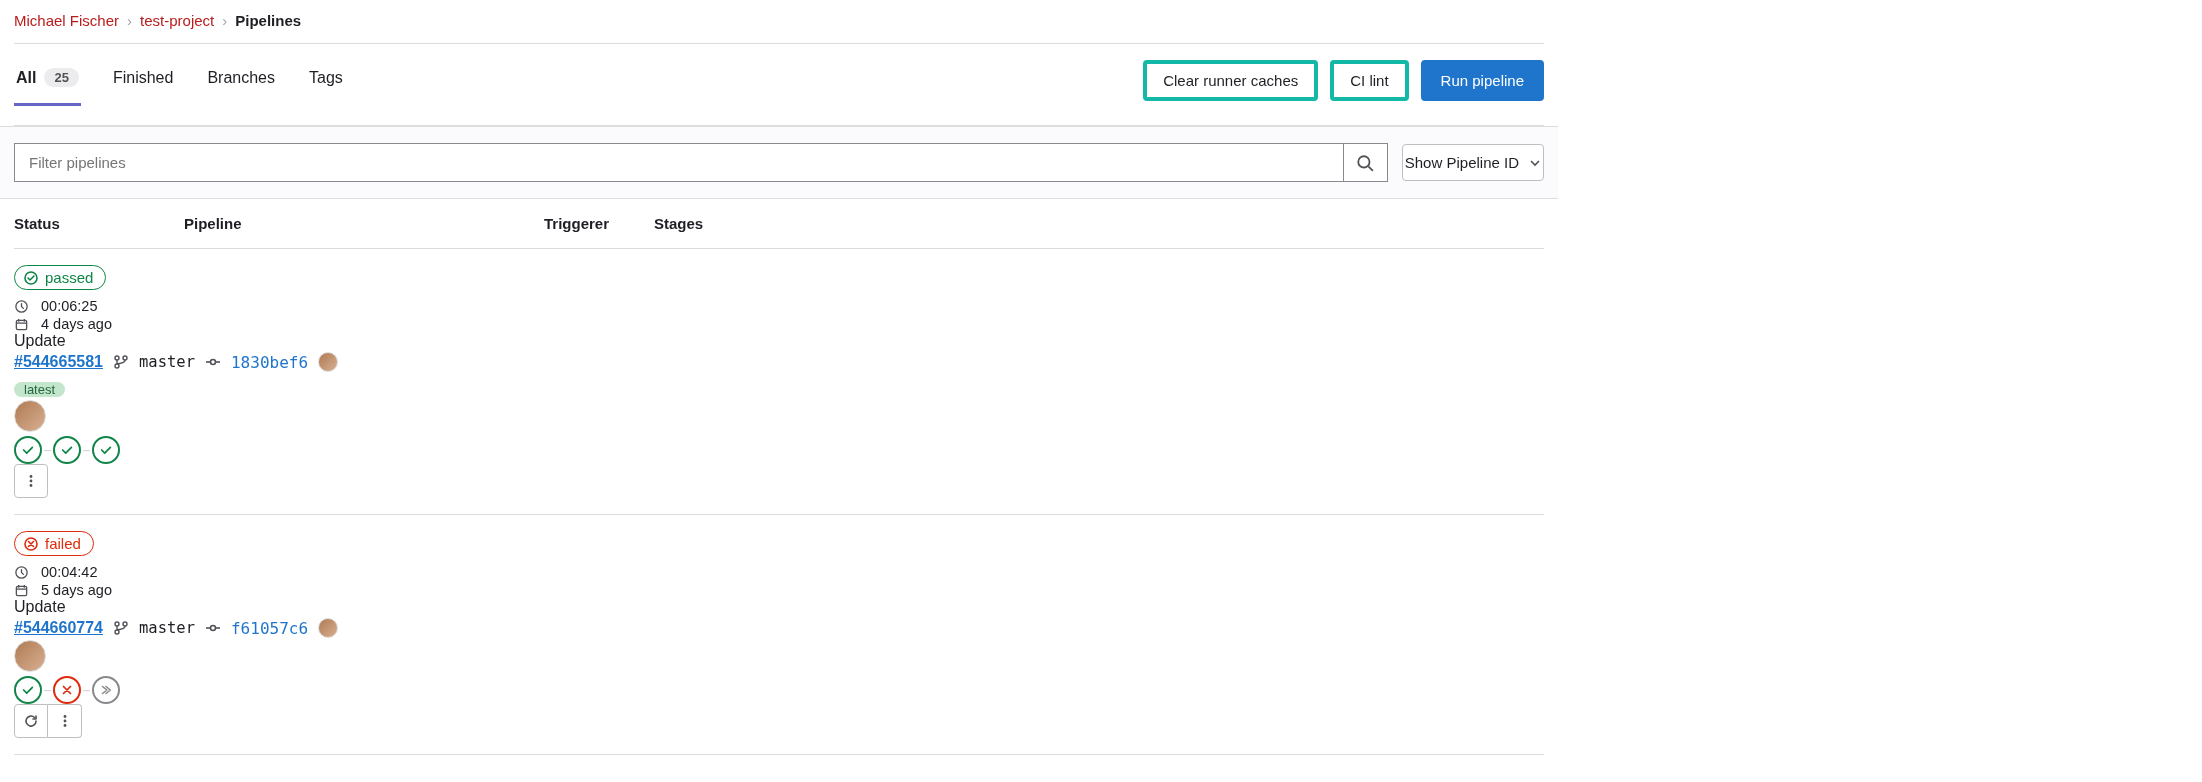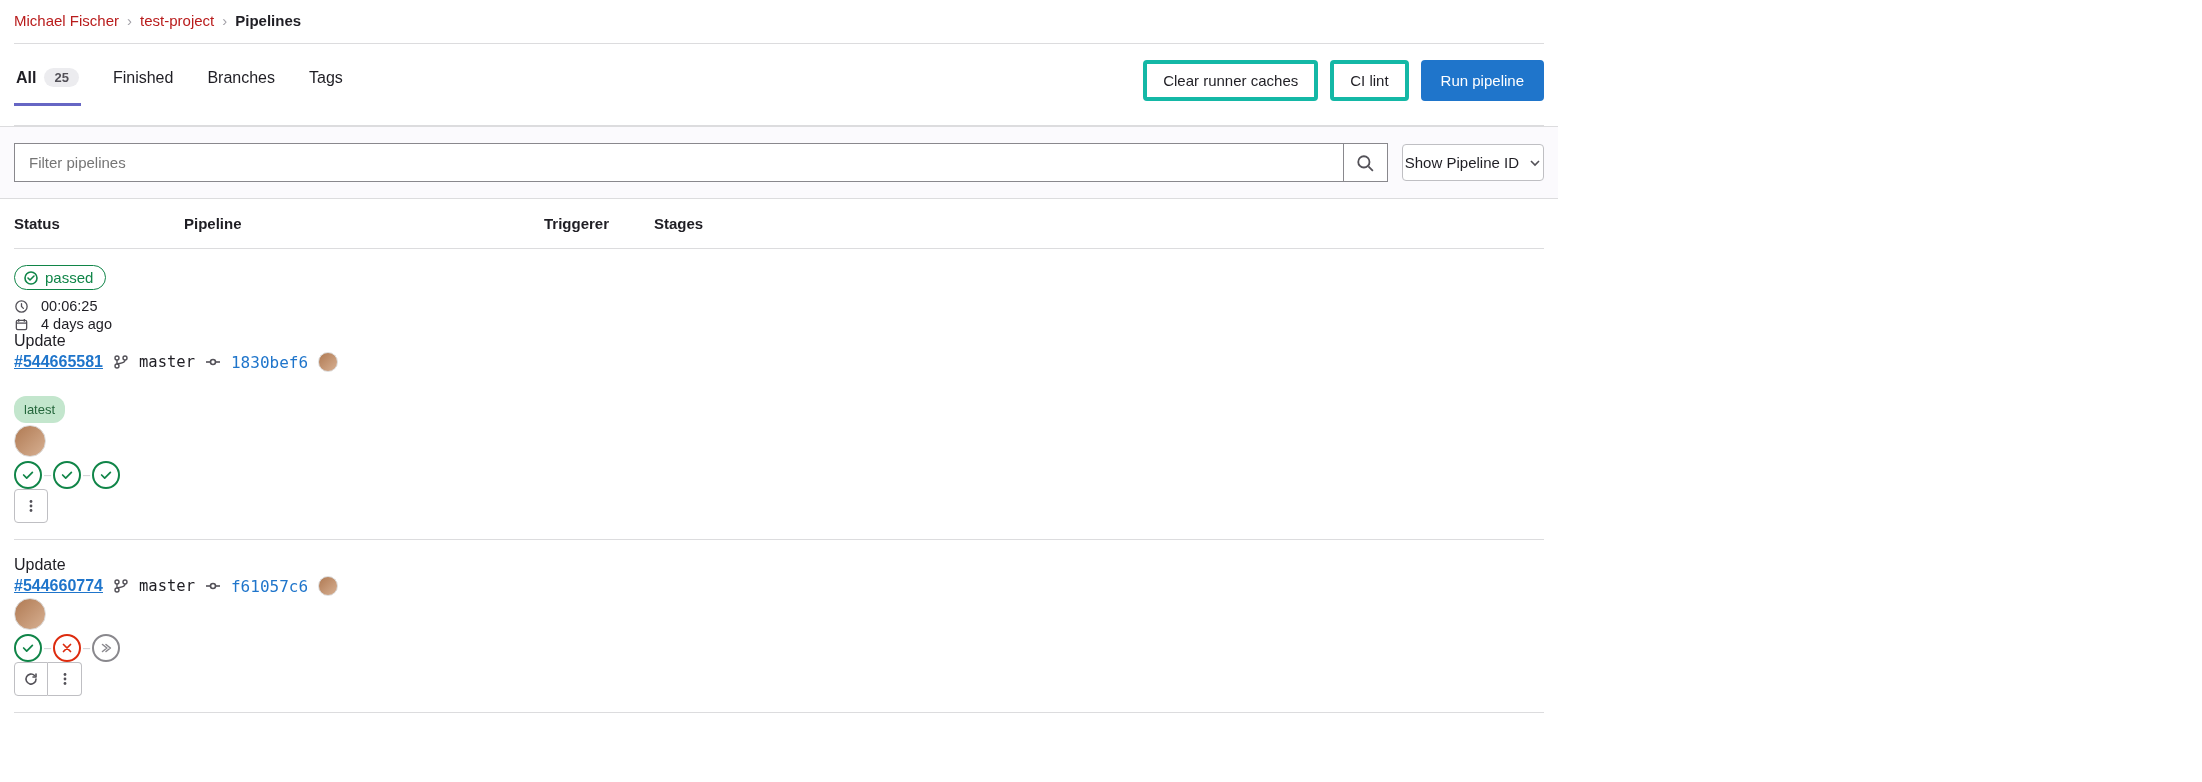--- a/index.html
+++ b/index.html
@@ -51,21 +51,21 @@
 
   
   .pipe-title { font-size: 16px; color: #1f1e24; margin-bottom: 2px; }
   .pipe-line { display: flex; align-items: center; gap: 10px; font-size: 16px; }
   .link { color: #1f75cb; text-decoration: underline; text-decoration-color: #1f75cb; cursor: pointer; font-weight: 600; }
   .mono { font-family: "SFMono-Regular", Menlo, Consolas, monospace; font-size: 15.5px; }
   .branch-ico, .commit-ico { display:inline-flex; color:#535158; }
   .commit-link { color:#1f75cb; font-family: "SFMono-Regular", Menlo, Consolas, monospace; cursor:pointer; }
   .mini-avatar { width:20px; height:20px; border-radius:50%; background: linear-gradient(135deg,#b07a53,#d7b092); display:inline-block; border:1px solid #ddd; }
   .avatar { width:32px; height:32px; border-radius:50%; background: linear-gradient(135deg,#b07a53,#d7b092); display:inline-block; border:1px solid #ddd; margin-top:2px;}
-  .label-pill { display:inline-block; margin-top:24px; background:#c3e6cd; color:#24663b; font-size:13px; padding:6px 10px; border-radius:12px; }
+  .label-pill { display:inline-block; margin-top:10px; background:#c3e6cd; color:#24663b; font-size:13px; padding:0 10px; border-radius:12px; }
 
   
   .stages-row { display:flex; align-items:center; gap:2px; }
   .stage { width:28px; height:28px; border-radius:50%; border:2px solid; background:#fff; display:flex; align-items:center; justify-content:center; cursor:pointer; }
   .stage-passed { border-color:#108548; color:#108548; }
   .stage-failed { border-color:#dd2b0e; color:#dd2b0e; }
   .stage-skipped { border-color:#89888d; color:#89888d; }
   .stage-conn { color:#bfbfc3; font-size:10px; }
 
   
@@ -219,20 +219,45 @@
               <span>
                 <svg width="16" height="16" viewBox="0 0 16 16">
                   <use href="#ico-kebab"></use>
                 </svg>
               </span>
             </button>
           </div>
         </div>
       </div>
       <div class="trow">
+        <div class="col-status">
+    <span class="status-badge status-failed">
+      <span>
+        <svg width="16" height="16" viewBox="0 0 16 16">
+                <use href="#ico-x-circle"></use>
+              </svg>
+      </span>
+      <span>failed</span>
+    </span>
+    <div class="meta-line">
+      <span class="ico">
+              <svg width="15" height="15" viewBox="0 0 16 16">
+                <use href="#ico-clock"></use>
+              </svg>
+            </span>
+      <span>00:04:42</span>
+    </div>
+    <div class="meta-line" style="margin-top:2px">
+      <span class="ico">
+              <svg width="15" height="15" viewBox="0 0 16 16">
+                <use href="#ico-cal"></use>
+              </svg>
+            </span>
+      <span>5 days ago</span>
+    </div></div>
         <div class="col-pipeline">
     <div class="pipe-title">Update</div>
     <div class="pipe-line">
       <a class="link">#544660774</a>
       <span class="branch-ico">
               <svg width="16" height="16" viewBox="0 0 16 16">
                 <use href="#ico-branch"></use>
               </svg>
             </span>
       <span class="mono">master</span>

